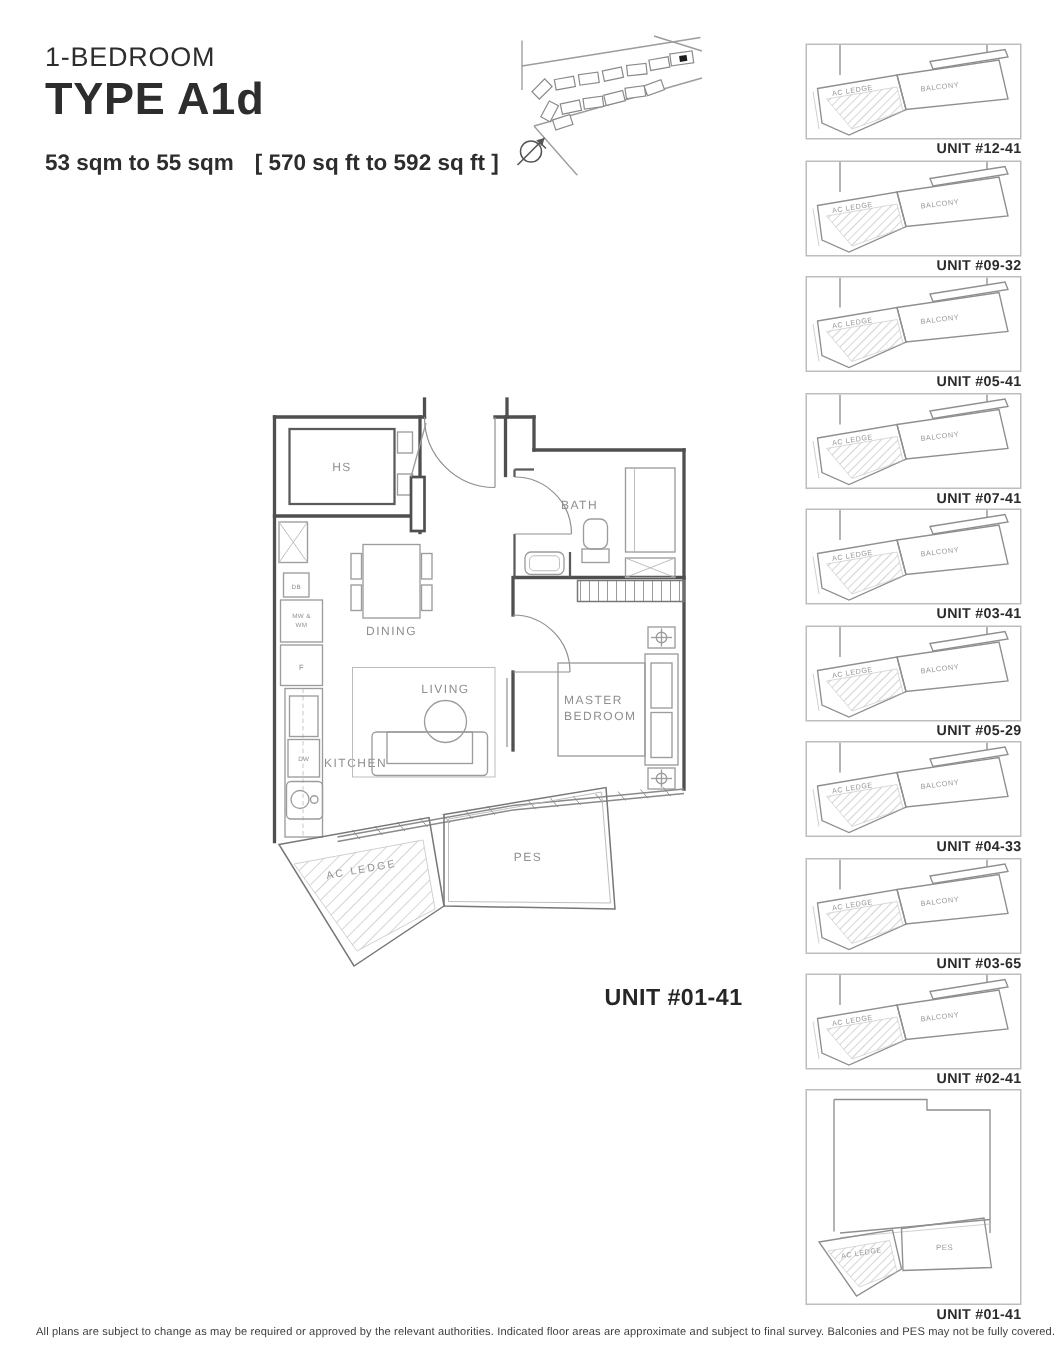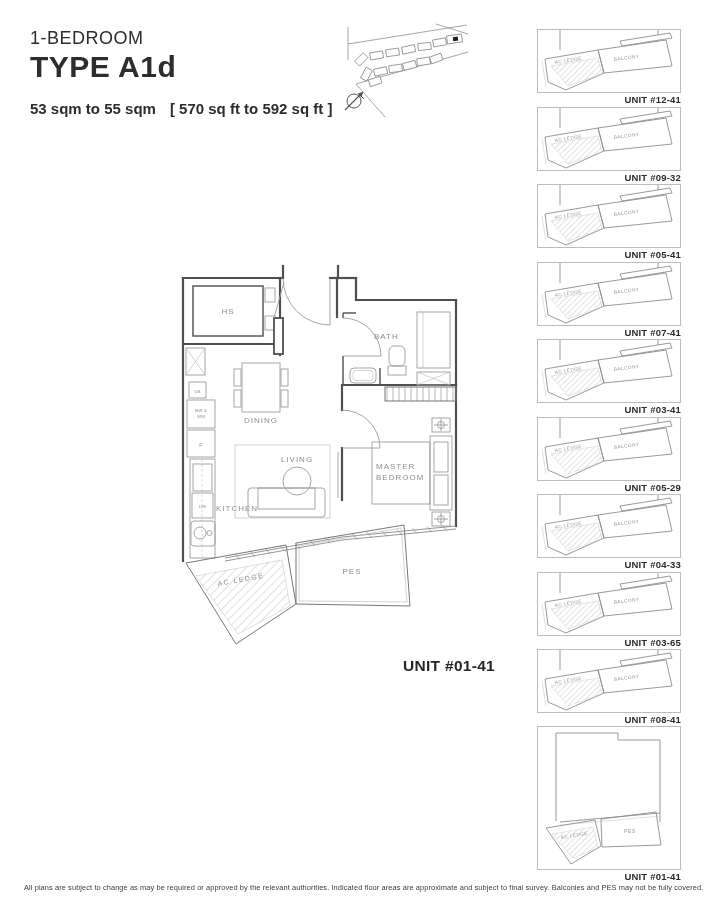--- a/index.html
+++ b/index.html
@@ -397,21 +397,21 @@
         <line x1="120" y1="0" x2="120" y2="5" class="mini-line"></line>
         <polygon points="82,11 132,3 134,8 84,16" class="mini-line"></polygon>
         <polygon points="60,20 128,10 134,36 66,43" class="mini-line"></polygon>
         <polygon points="7,29 60,20 66,43 28,60 10,52" class="mini-line"></polygon>
         <polygon points="13,36 60,28 64,44 30,56" fill="url(#hatch2)" stroke="#c0c0c0" stroke-width="0.4"></polygon>
         <line x1="4" y1="31" x2="8" y2="56" class="mini-light"></line>
         <text transform="translate(17,34) rotate(-9)" class="mlabel">AC LEDGE</text>
         <text transform="translate(76,31) rotate(-7)" class="mlabel">BALCONY</text>
       </svg>
     </div>
-    <div class="mini-label">UNIT #08-41</div>
+    <div class="mini-label">UNIT #02-41</div>
   </div>
 </div>
 
 <div class="abs" style="left:537px;top:726px;width:144px;">
   <div class="mini-box-01">
     <svg width="142" height="142" viewBox="0 0 142 142">
       <path d="M18,6 H80 V13 H122 V95" class="mini-line"></path>
       <path d="M18,6 V94" class="mini-line"></path>
       <line x1="22" y1="95" x2="122" y2="86" class="mini-line"></line>
       <line x1="22" y1="98" x2="122" y2="89" class="mini-light"></line>

